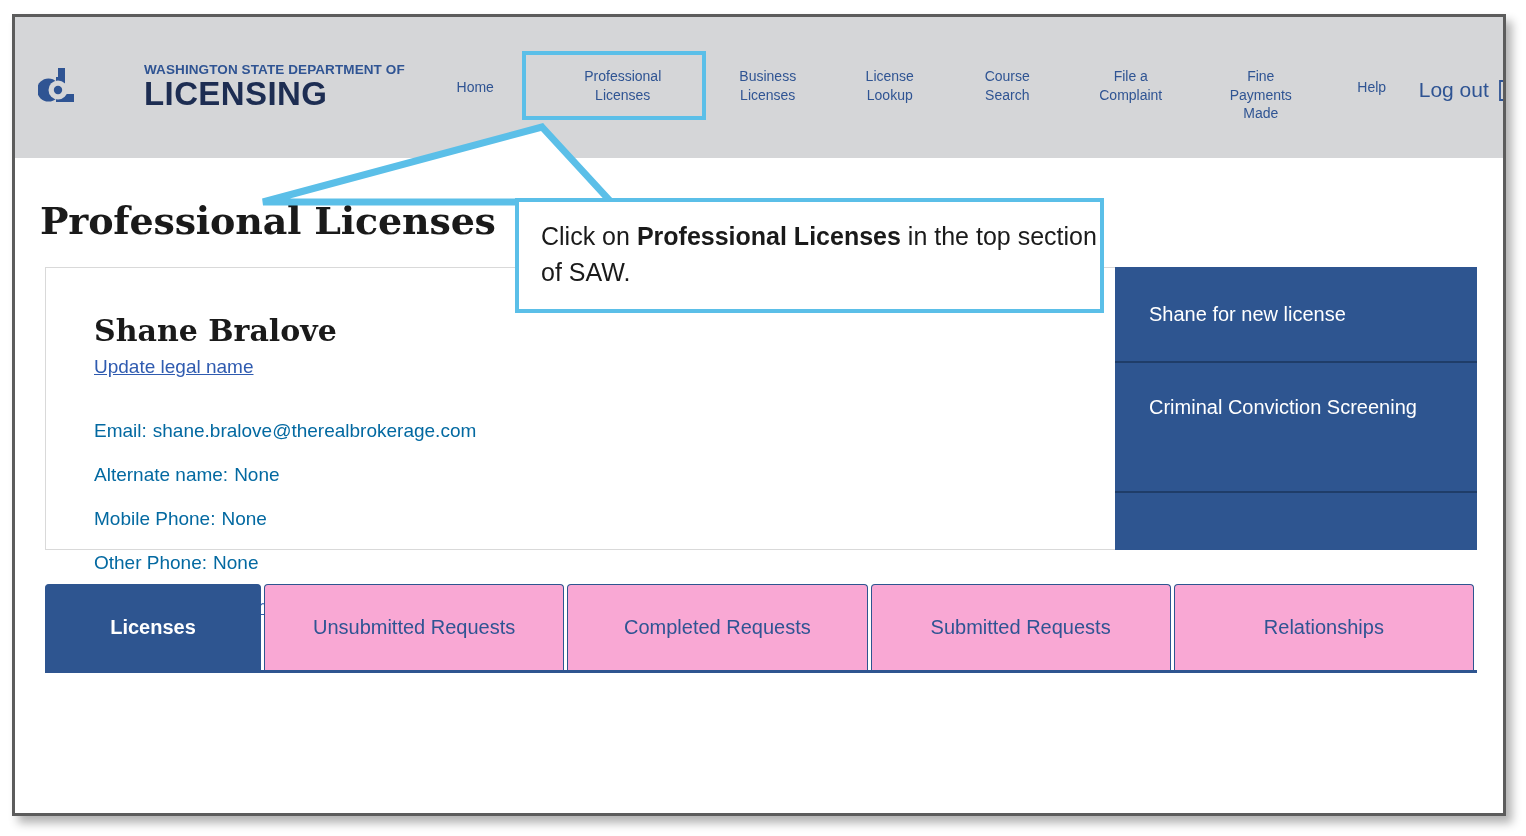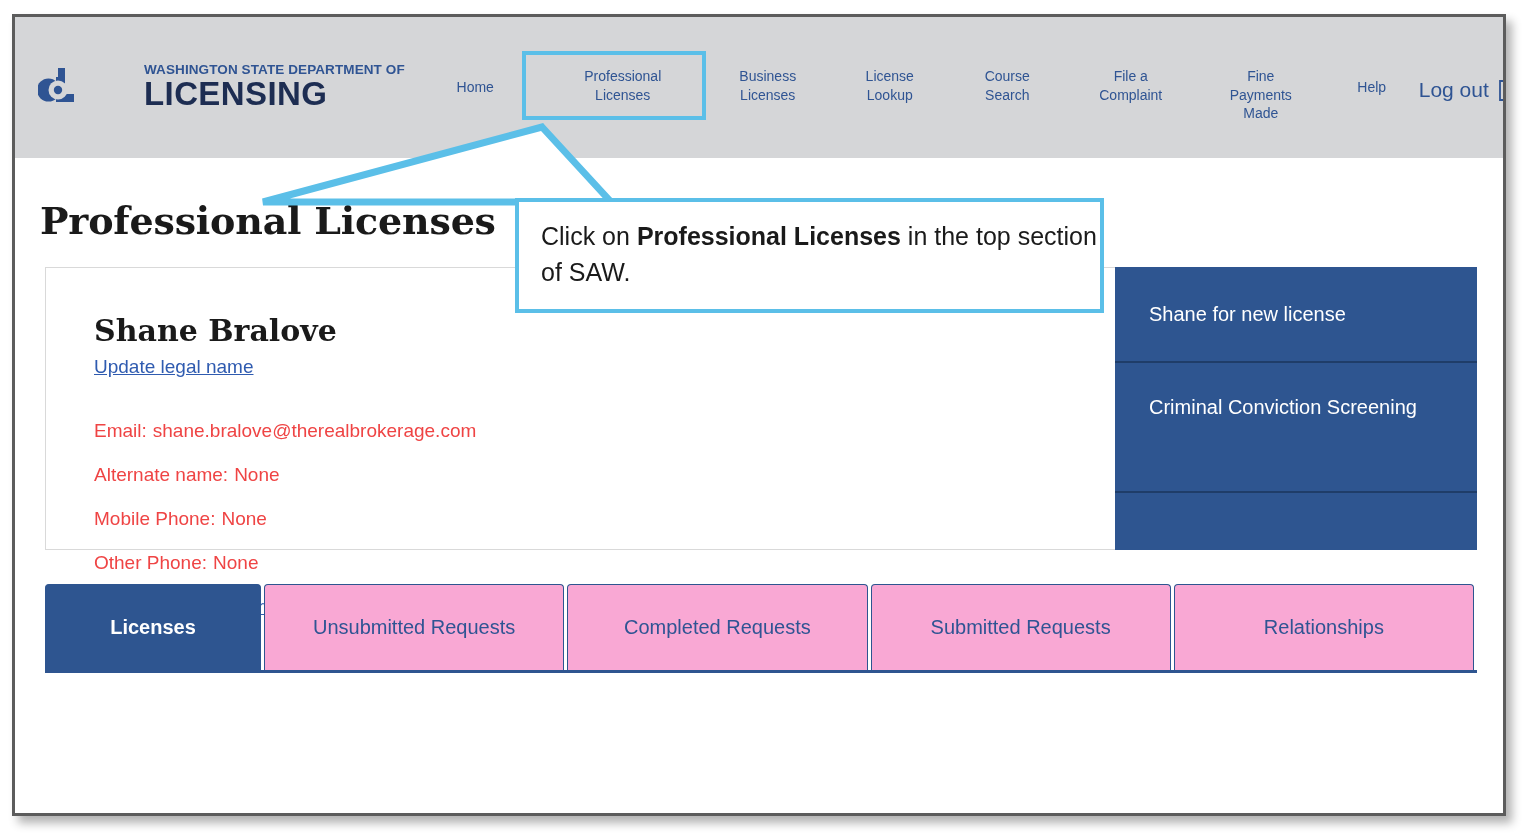--- a/index.html
+++ b/index.html
@@ -185,21 +185,21 @@
     font-size: 19px;
     text-decoration: underline;
     cursor: pointer;
     display: inline-block;
   }
   .contact-block {
     margin-top: 42px;
   }
   .contact-line {
     font-size: 19px;
-    color: #ef4444;
+    color: #0369a1;
     margin-bottom: 22px;
   }
   .contact-line .lbl { }
   .contact-line .val { margin-left: 6px; }
   .contact-update {
     margin-top: 4px;
   }
 
   
   .side-panel {

